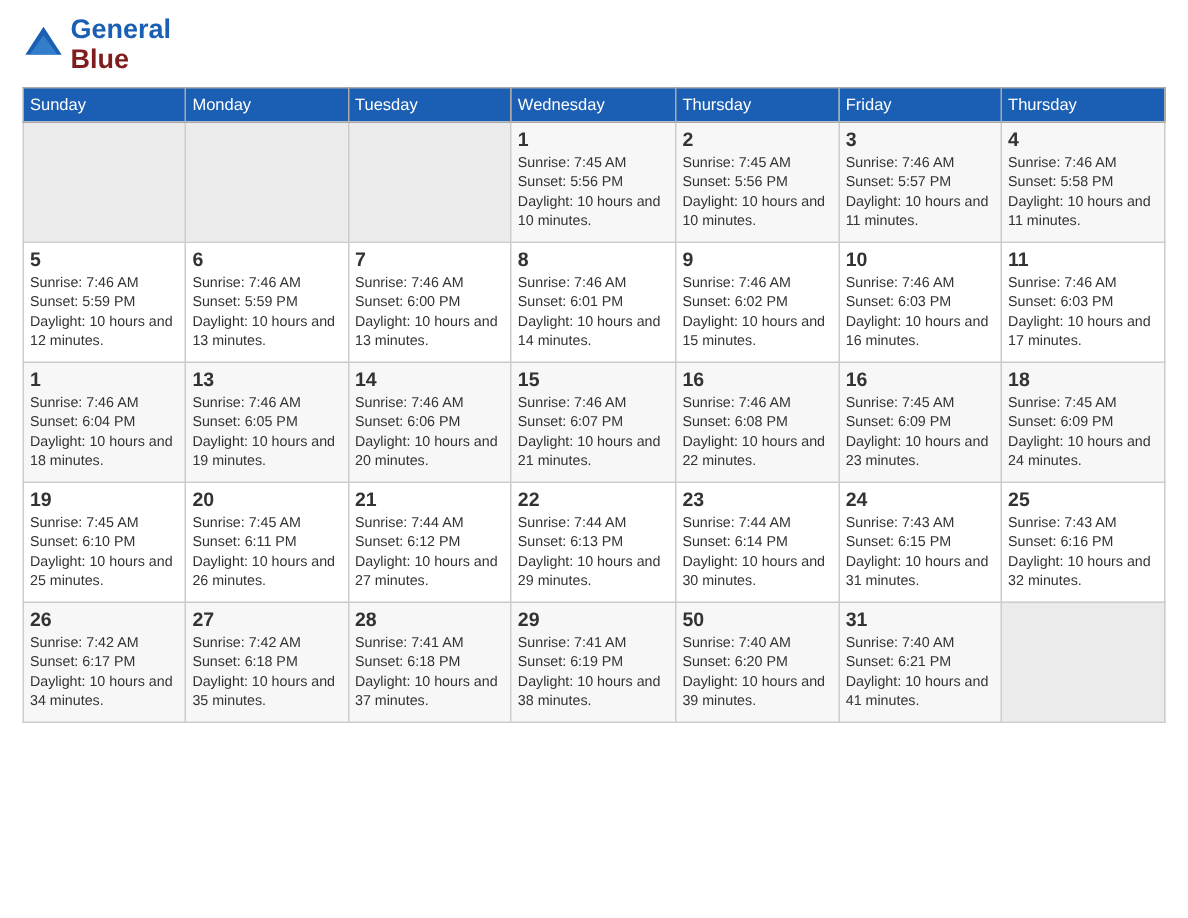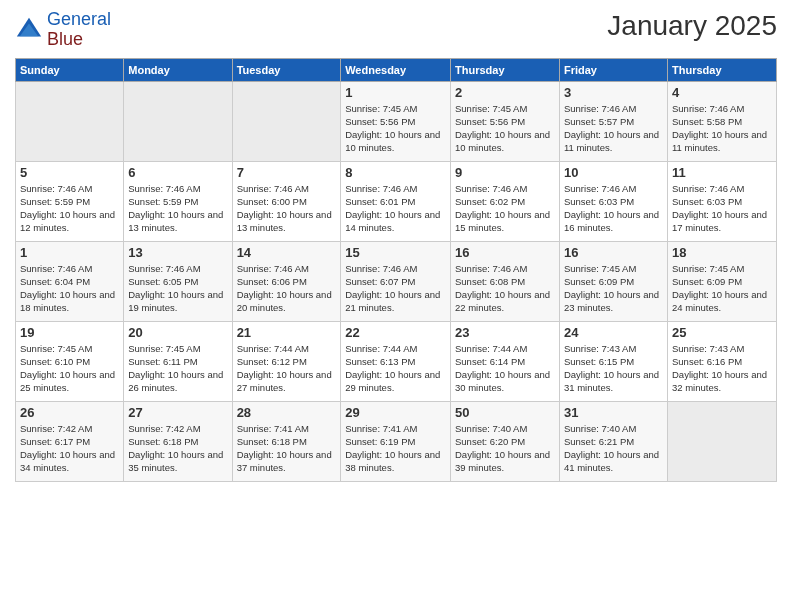--- a/index.html
+++ b/index.html
@@ -20,21 +20,21 @@
       align-items: flex-start;
       margin-bottom: 8px;
     }
     .logo {
       display: flex;
       align-items: center;
       gap: 4px;
     }
     .logo-text {
       font-size: 18px;
-      font-weight: normal;
+      font-weight: bold;
       color: #333;
       line-height: 1.1;
     }
     .logo-text span {
       color: #1a5fb4;
     }
     .logo-icon {
       width: 28px;
       height: 28px;
     }
@@ -54,21 +54,21 @@
       width: 100%;
       border-collapse: collapse;
       font-size: 10px;
     }
     .calendar th {
       background-color: #1a5fb4;
       color: #fff;
       padding: 5px 4px;
       text-align: left;
       font-size: 11px;
-      font-weight: bold;
+      font-weight: normal;
       border: 1px solid #aaa;
     }
     .calendar td {
       border: 1px solid #ccc;
       vertical-align: top;
       padding: 3px 4px;
       width: 113px;
       height: 80px;
       background: #fff;
     }
@@ -102,21 +102,20 @@
       <svg class="logo-icon" viewBox="0 0 30 30">
         <polygon points="15,2 28,22 2,22" fill="#1a5fb4"></polygon>
         <polygon points="15,8 25,22 5,22" fill="#4a9de0" opacity="0.5"></polygon>
       </svg>
       <div class="logo-text">
         <div><span>General</span></div>
         <div><span style="color:#7f1d1d">Blue</span></div>
       </div>
     </div>
     <div class="title-block">
-      <div class="month-title">January 2025</div>
     </div>
   </div>
 
   <table class="calendar">
     <thead>
       <tr>
         <th>Sunday</th>
         <th>Monday</th>
         <th>Tuesday</th>
         <th>Wednesday</th>

